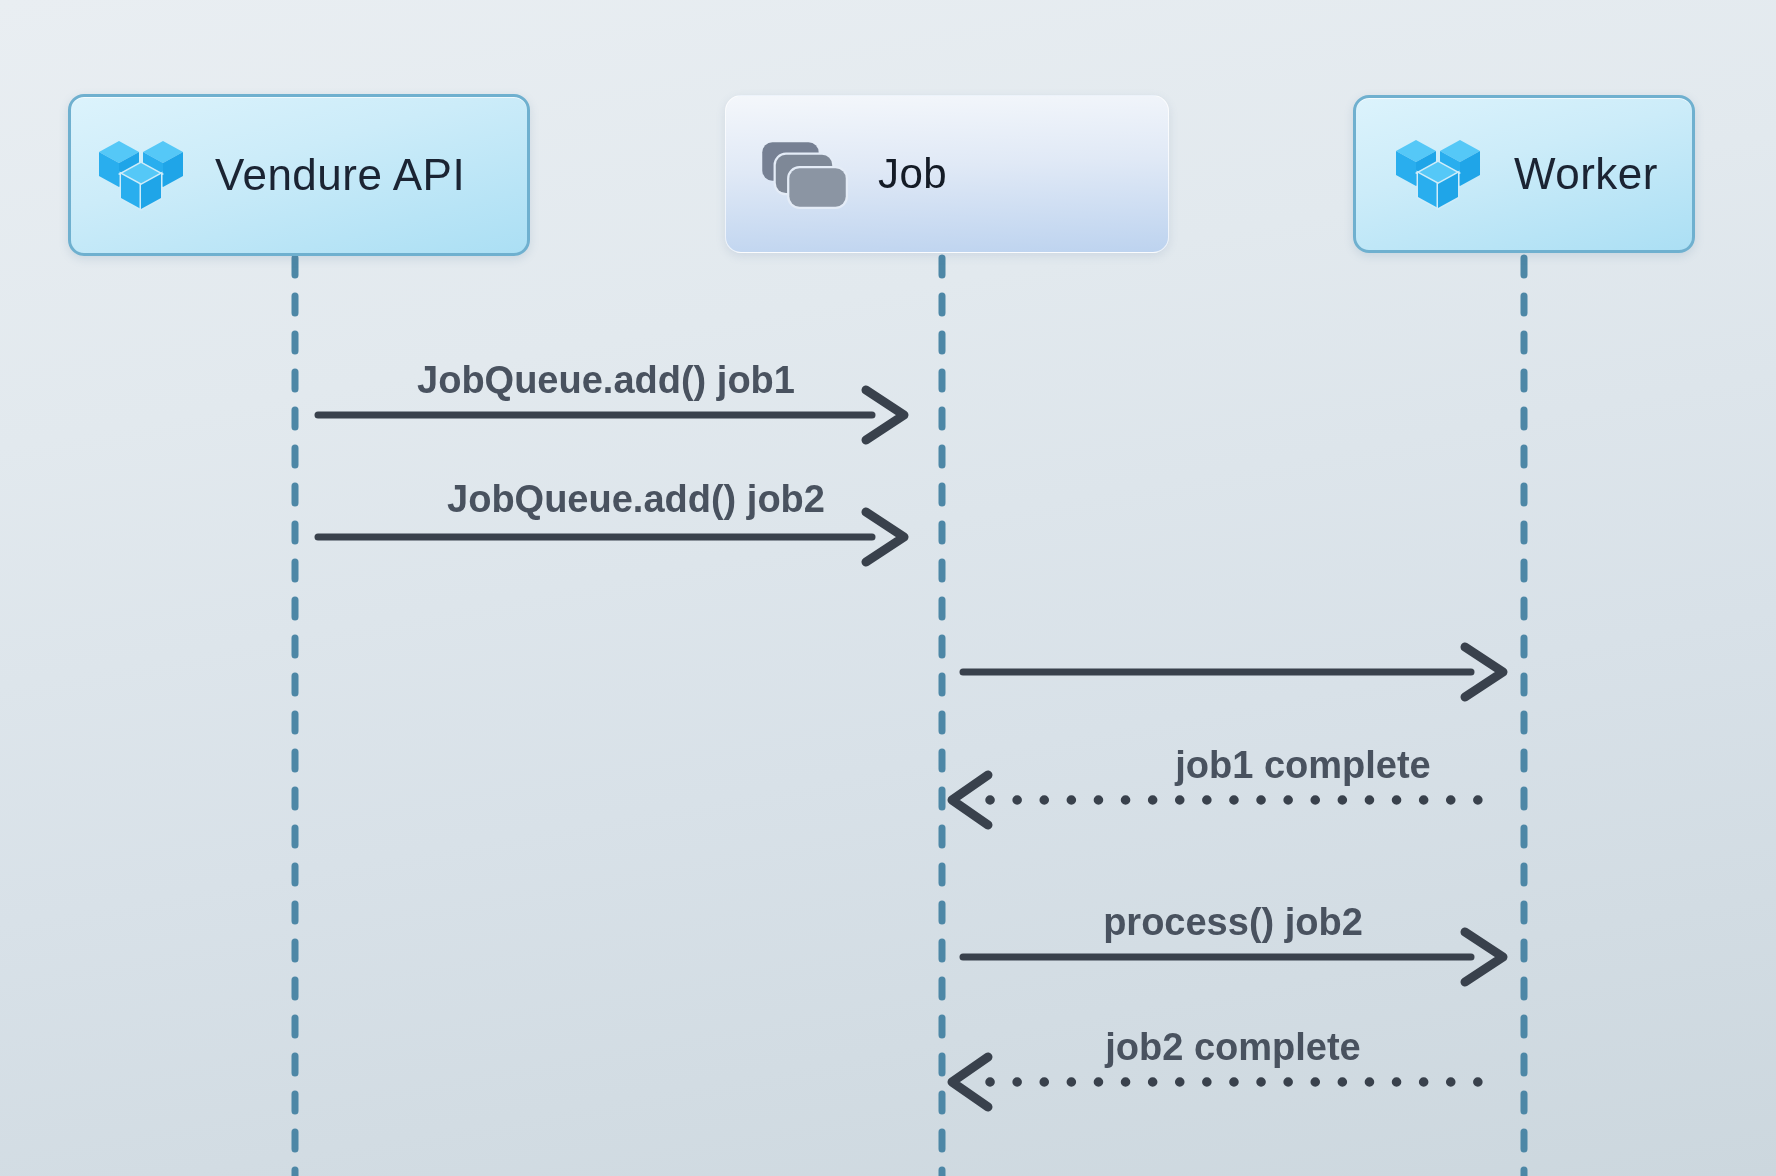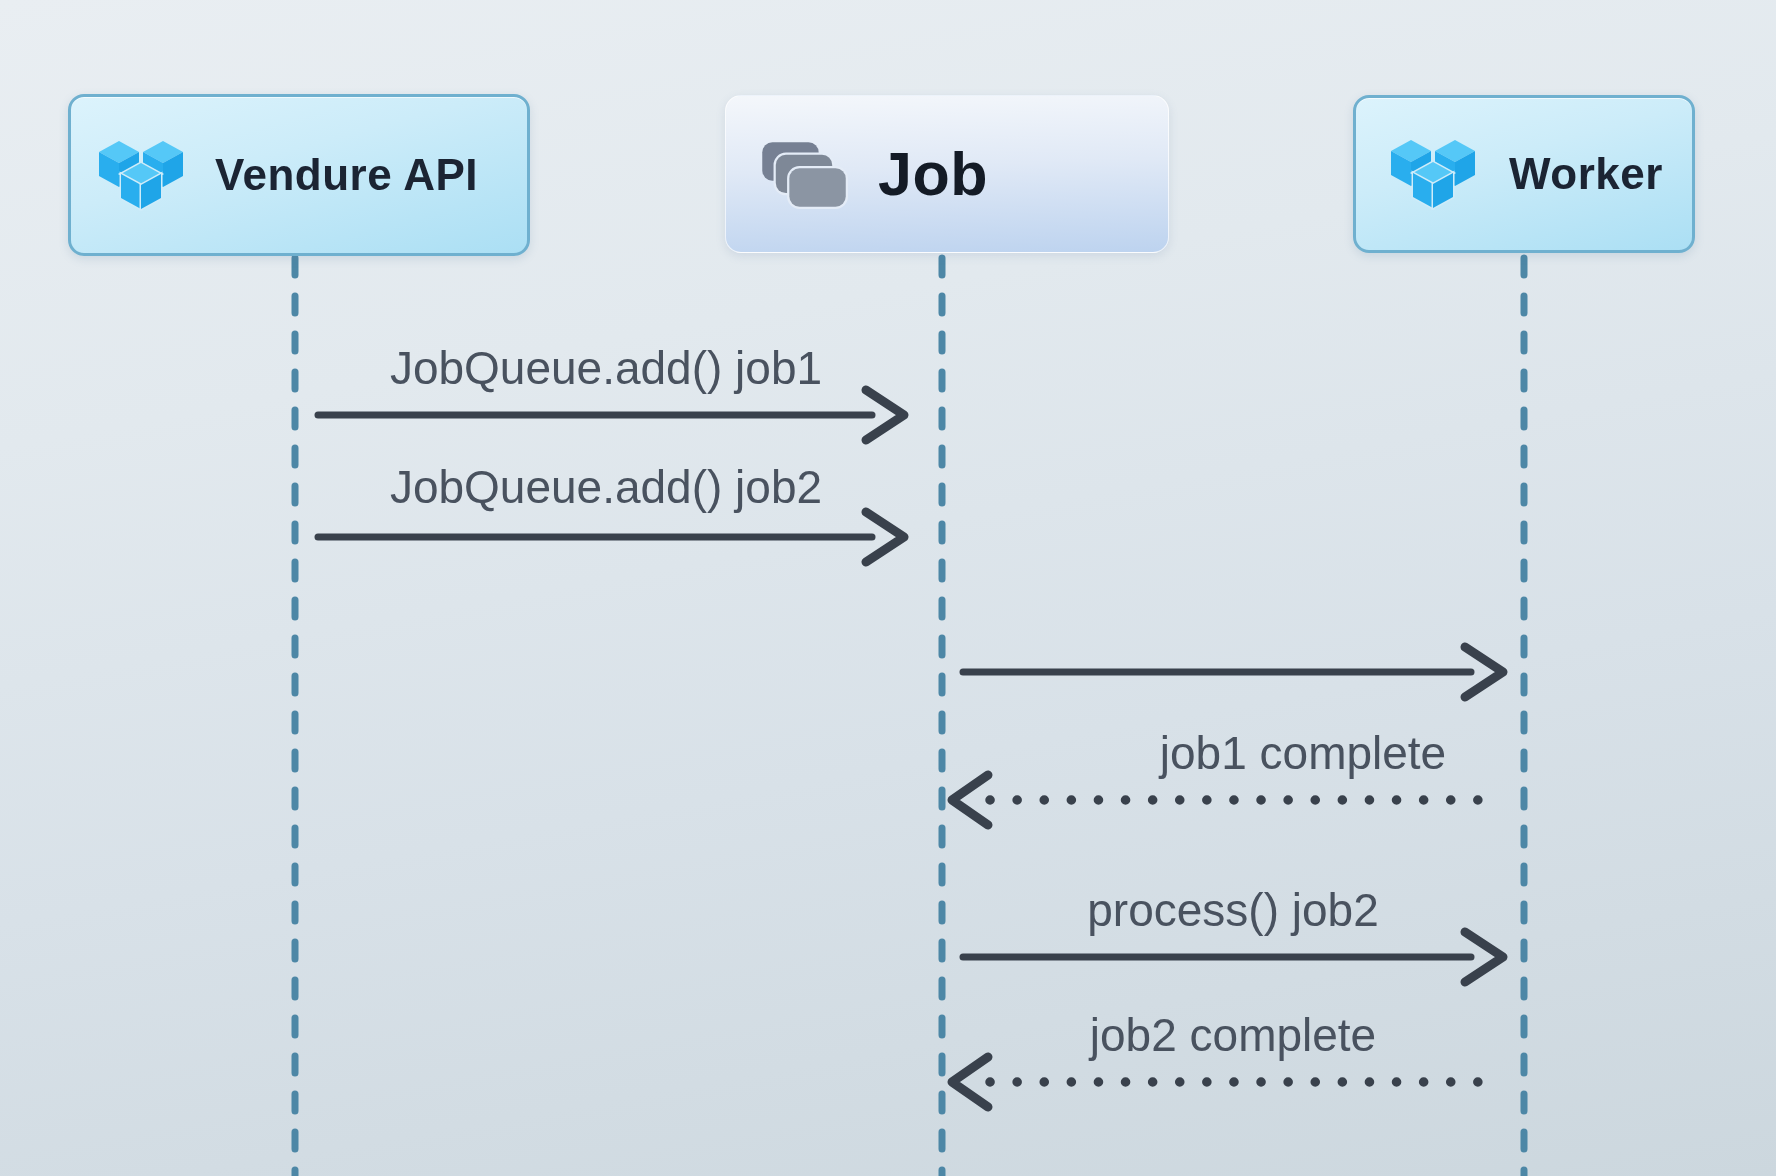--- a/index.html
+++ b/index.html
@@ -61,33 +61,34 @@
   #p-vendure { left: 68px; top: 94px; width: 462px; height: 162px; padding-left: 22px; gap: 26px; }
   #p-job {
     left: 725px; top: 95px; width: 444px; height: 158px; padding-left: 34px; gap: 30px;
     background: linear-gradient(178deg, #f4f7fb 0%, #e0e9f6 45%, #bdd3ef 100%);
     border: 1px solid rgba(255,255,255,0.7);
     box-shadow: 0 3px 10px rgba(100,125,160,0.16);
   }
   #p-worker { left: 1353px; top: 95px; width: 342px; height: 158px; justify-content: center; gap: 28px; }
   .participant-label {
     font-size: 44px;
-    font-weight: bold;
+    font-weight: normal;
     color: #1b2433;
     letter-spacing: 0.5px;
     white-space: nowrap;
   }
-  #p-job .participant-label { color: #141b26; font-size: 61px; }
+  #p-job .participant-label { color: #141b26; font-size: 42px; }
   .msg-label {
     position: absolute;
     transform: translate(-50%, -50%);
-    font-size: 46px;
-    font-weight: normal;
+    font-size: 38px;
+    font-weight: bold;
     color: #49525f;
     white-space: nowrap;
+    margin-top: 12px;
   }
   .defs-holder { position: absolute; width: 0; height: 0; overflow: hidden; }
 </style>
 </head>
 <body>
 
 <div class="canvas">
 
   <svg class="defs-holder" aria-hidden="true">
     <defs>
@@ -156,18 +157,18 @@
   <div class="participant blue-box" id="p-worker">
     <svg width="96" height="72" viewBox="0 0 96 72">
       <use href="#vcube" transform="translate(26,24)"></use>
       <use href="#vcube" transform="translate(70,24)"></use>
       <use href="#vcube-front" transform="translate(48,46)"></use>
     </svg>
     <span class="participant-label">Worker</span>
   </div>
 
   <div class="msg-label" style="left:606px;  top:368px;">JobQueue.add() job1</div>
-  <div class="msg-label" style="left:606px;  top:487px;">JobQueue.add() job2</div>
+  <div class="msg-label" style="left:636px;  top:487px;">JobQueue.add() job2</div>
   <div class="msg-label" style="left:1303px; top:753px;">job1 complete</div>
   <div class="msg-label" style="left:1233px; top:910px;">process() job2</div>
   <div class="msg-label" style="left:1233px; top:1035px;">job2 complete</div>
 
 </div>
 
 </body></html>

